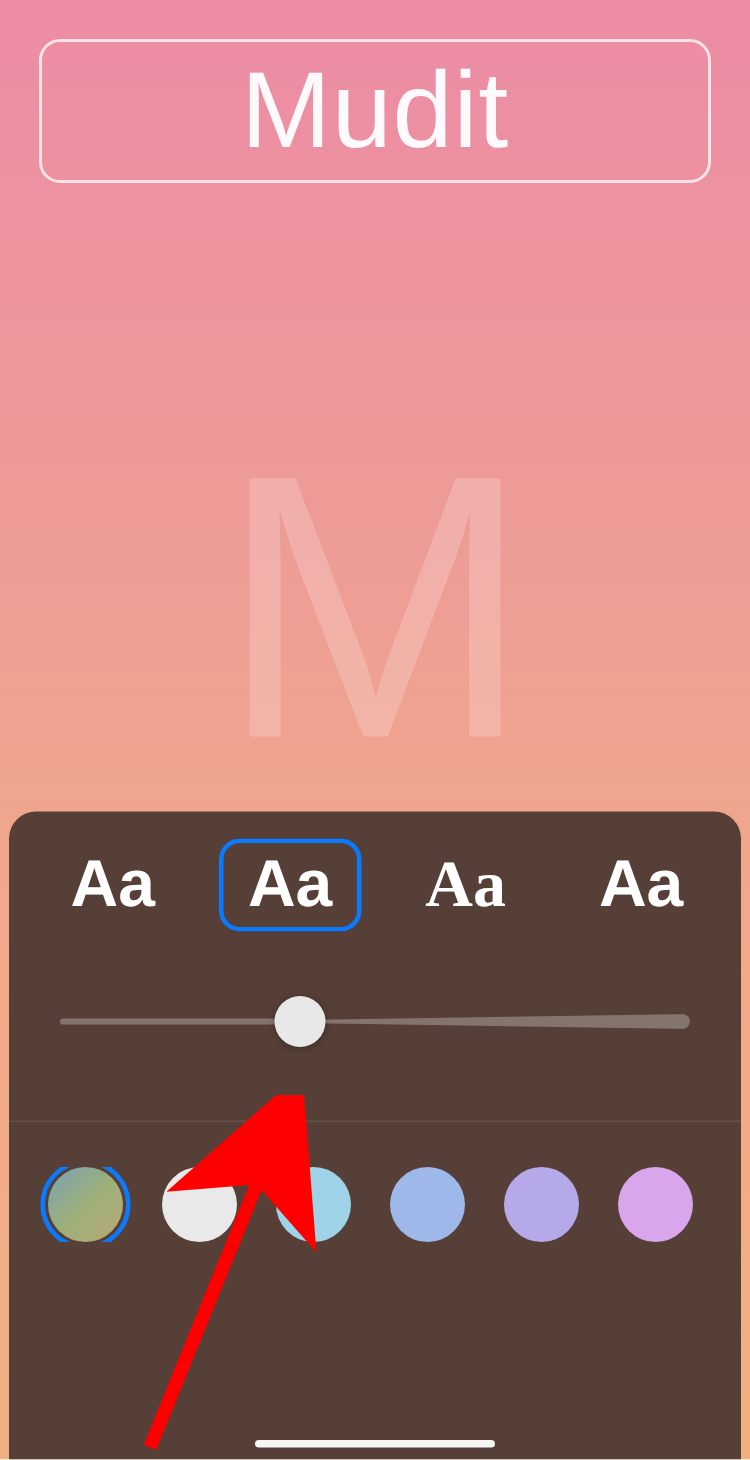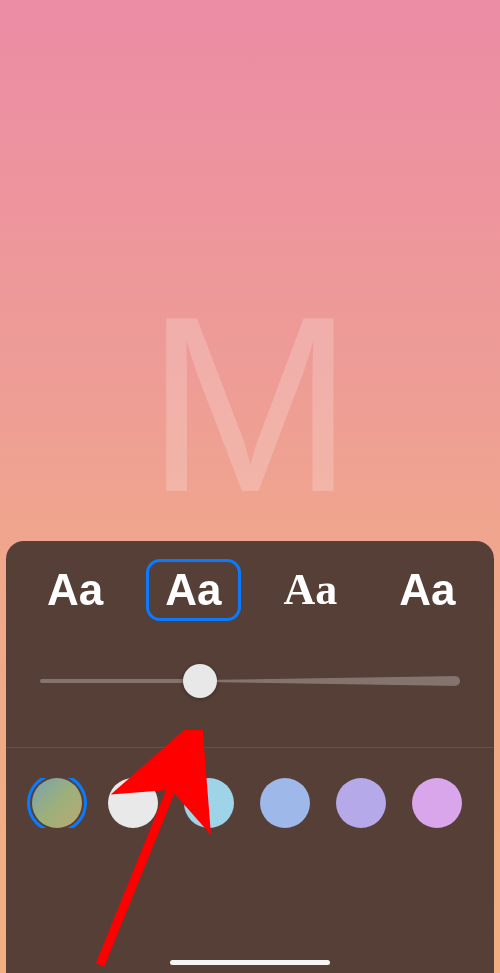--- a/index.html
+++ b/index.html
@@ -185,20 +185,23 @@
   .arrow {
     position: absolute;
     pointer-events: none;
   }
 </style>
 </head>
 <body>
 
 <div class="screen">
 
+  <div class="name-frame">
+    <div class="name-text">Mudit</div>
+  </div>
 
   <div class="big-initial">M</div>
 
   <div class="panel">
 
     <div class="font-row" id="font-row">
         <div class="font-option font-san">Aa</div>
         <div class="font-option font-rounded selected">Aa</div>
         <div class="font-option font-serif">Aa</div>
         <div class="font-option font-mono">Aa</div>

